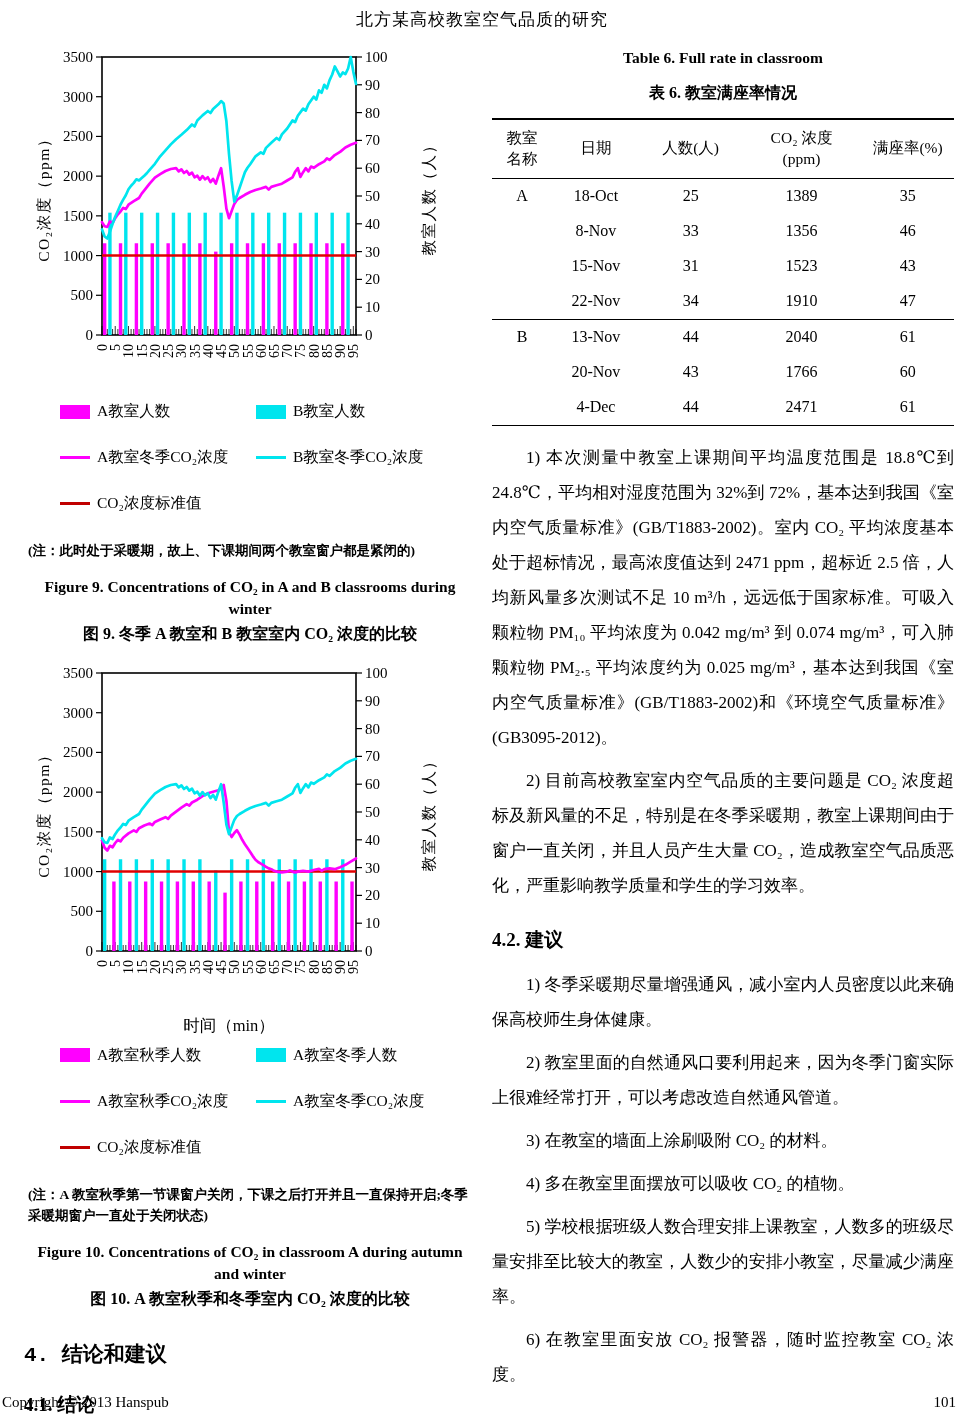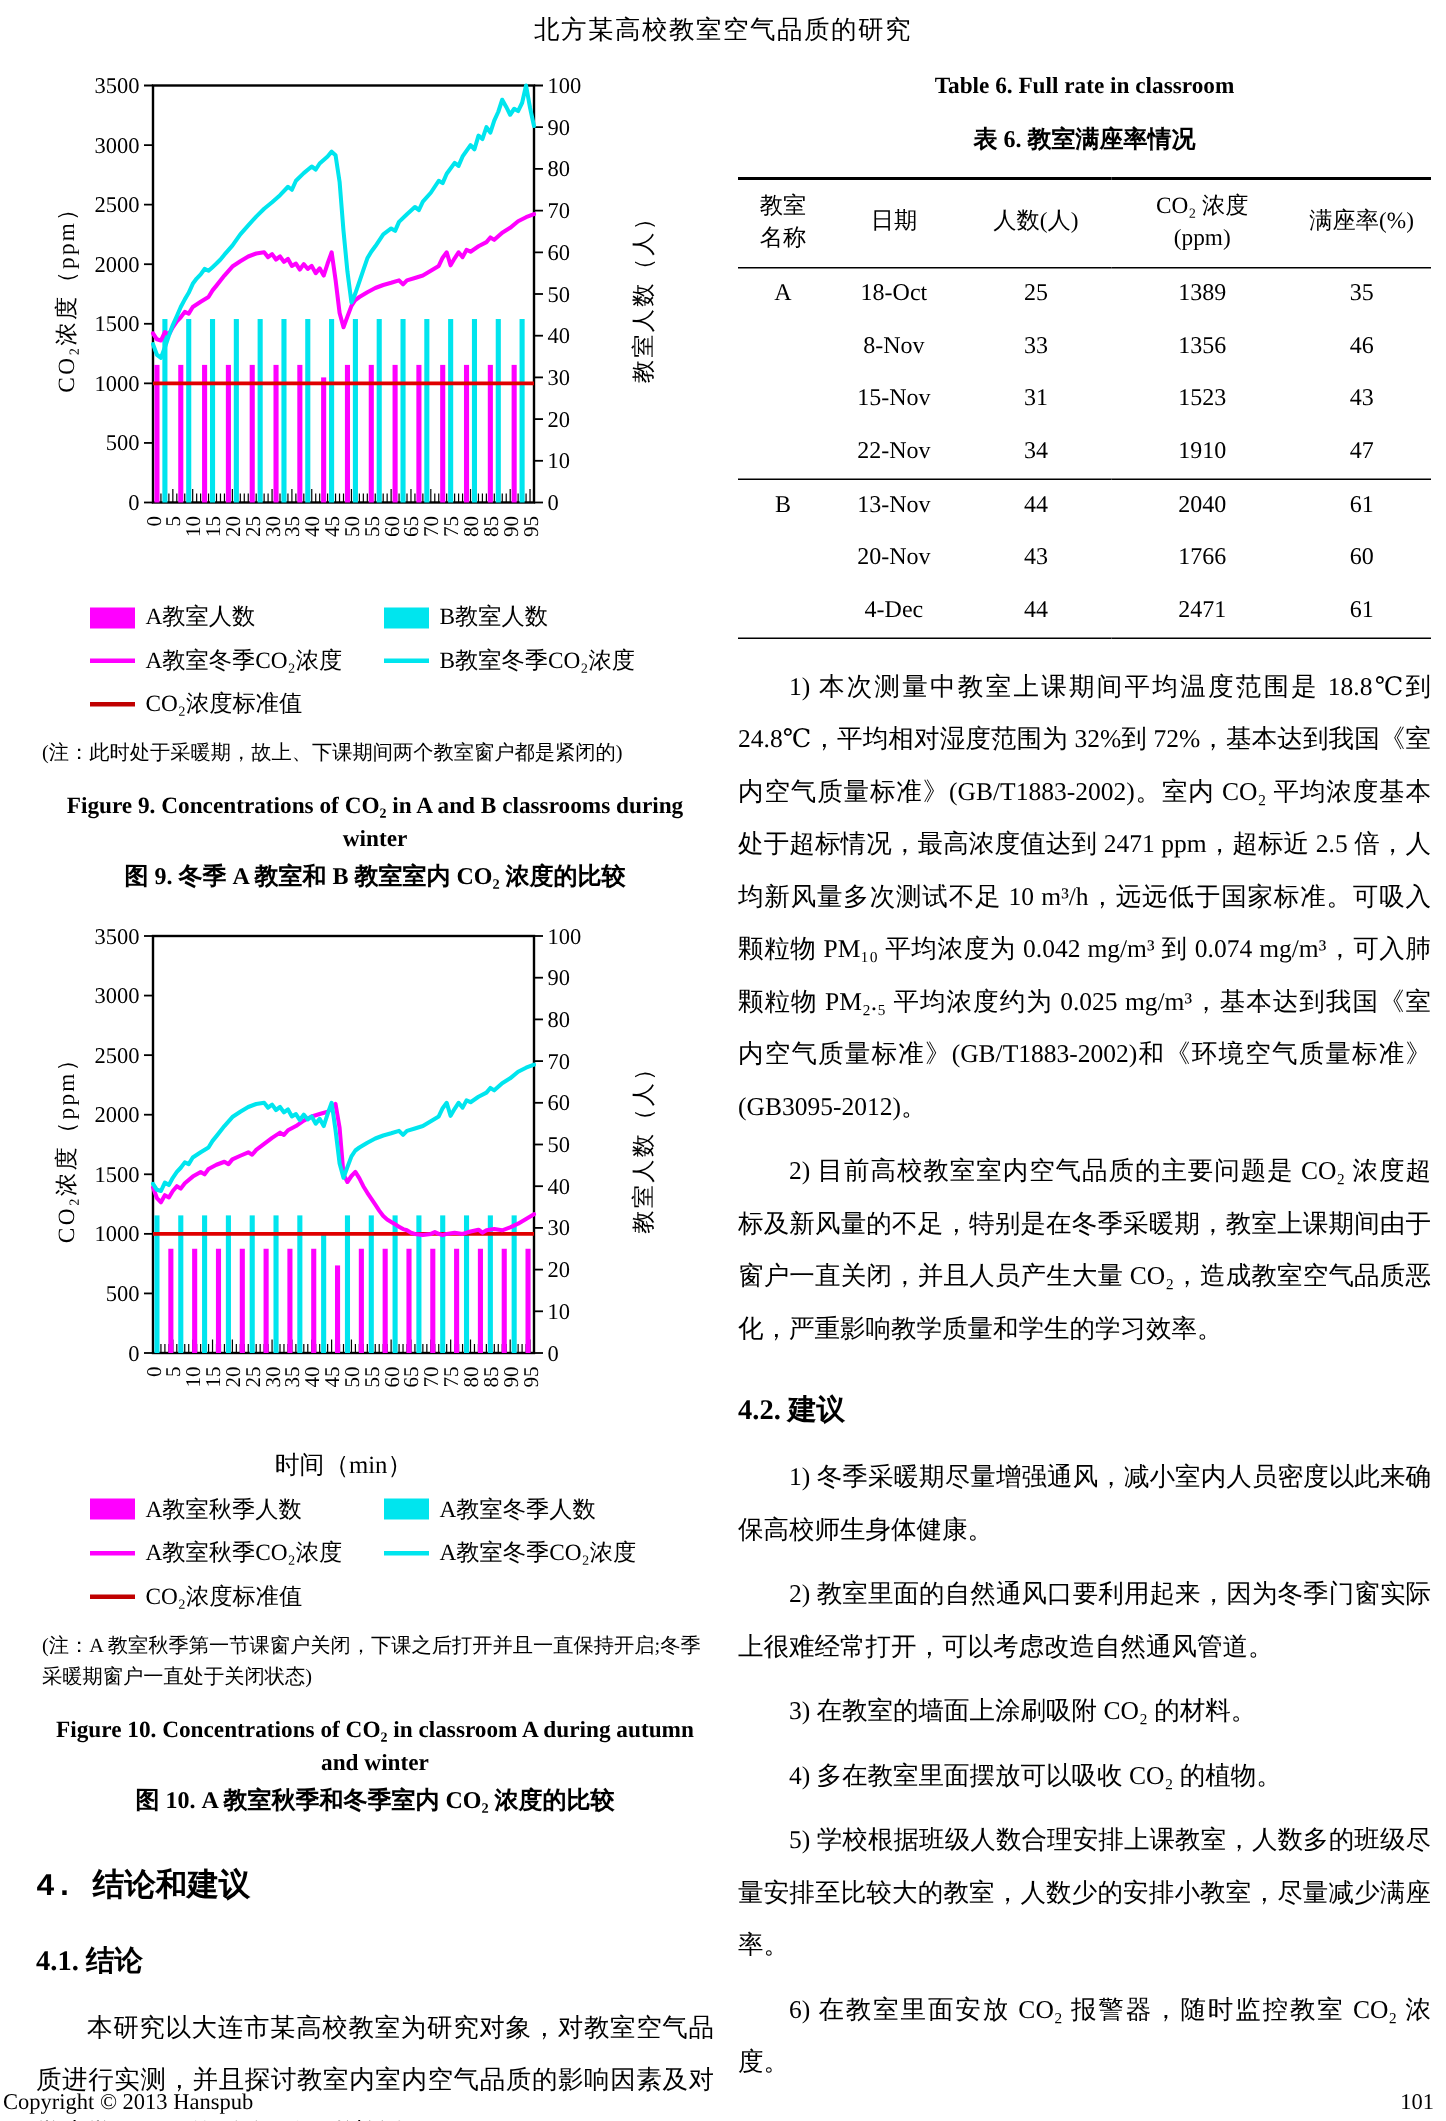--- a/index.html
+++ b/index.html
@@ -8,26 +8,26 @@
     font-family:"Liberation Serif","DejaVu Serif",serif;overflow:hidden;
   }
   .header{text-align:center;font-size:17px;padding-top:8px;letter-spacing:1px;}
   .cols{display:flex;padding:14px 10px 0 24px;gap:16px;}
   .col-left{width:452px;flex:none;}
   .col-right{flex:1;min-width:0;}
 
   
   .chart-mount{margin-left:8px;}
   .chart-mount svg{display:block;}
-  .legend{display:grid;grid-template-columns:196px 1fr;row-gap:8px;margin:4px 0 0 36px;font-size:15.5px;}
+  .legend{display:grid;grid-template-columns:196px 1fr;row-gap:25px;margin:4px 0 0 36px;font-size:15.5px;}
   .legend-item{display:flex;align-items:center;gap:7px;}
   .legend-item .sw{flex:none;display:inline-block;}
   .sw-box{width:30px;height:14px;}
   .sw-line{width:30px;height:3px;}
-  .fig-note{font-size:13.5px;line-height:1.6;margin:11px 0 0 4px;}
+  .fig-note{font-size:13.5px;line-height:1.6;margin:26px 0 0 4px;font-weight:bold;}
   .fig-caption{text-align:center;font-weight:bold;margin-top:14px;line-height:1.45;}
   .caption-en{font-size:15.5px;}
   .caption-zh{font-size:16px;margin-top:1px;}
 
   
   .t6-title{text-align:center;font-weight:bold;margin-top:4px;}
   .t6-title-en{font-size:15.5px;}
   .t6-title-zh{font-size:16px;margin-top:16px;}
   table.t6{width:100%;border-collapse:collapse;margin-top:14px;}
   table.t6 th{

